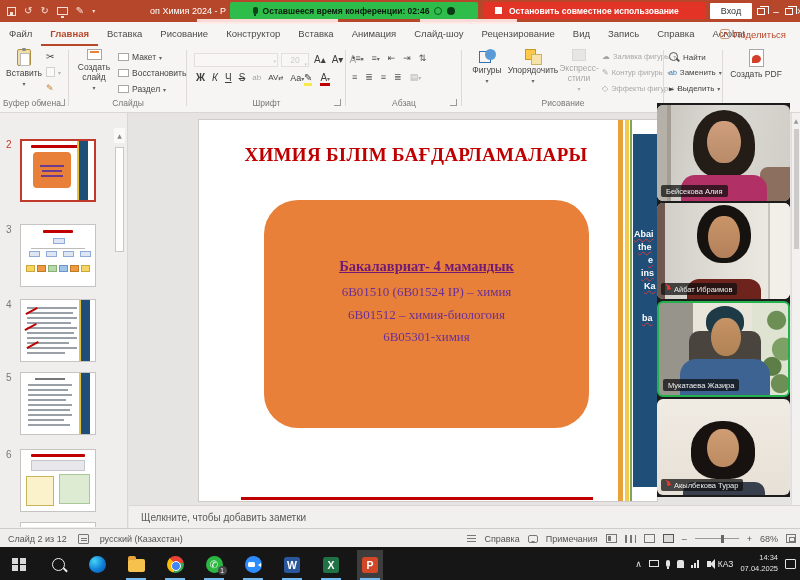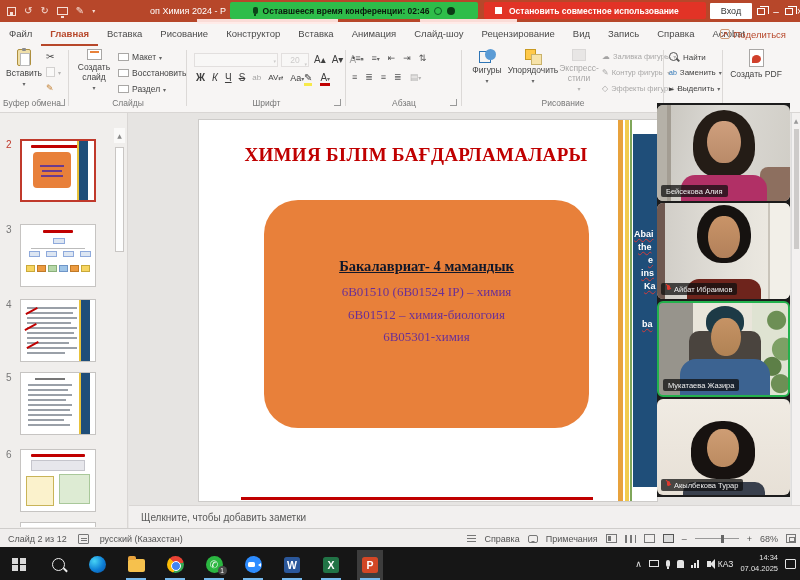--- a/index.html
+++ b/index.html
@@ -91,21 +91,21 @@
   .redmark { position:absolute; width:13px; height:1.5px; background:#C00000; transform:rotate(-28deg); }
 
   .editor-scroll { position:absolute; left:791px; top:0; width:9px; height:392px; background:#F3F1F0; border-left:1px solid #DDD; }
   .editor-scroll .up { position:absolute; left:0; top:2px; width:8px; height:12px; color:#999; font-size:6px; text-align:center; line-height:12px; }
   .editor-scroll .ethumb { position:absolute; left:1.5px; top:16px; width:5px; height:120px; background:#CDCBC9; }
 
   
   .slide { position:absolute; left:198px; top:6px; width:460px; height:383px; background:#fff; border:1px solid #CDCBC9; }
   .slide-title { position:absolute; left:14px; top:24px; width:406px; text-align:center; font-family:"Liberation Serif",serif; font-weight:bold; font-size:19px; letter-spacing:.3px; color:#C00000; }
   .obox { position:absolute; left:65px; top:80px; width:325px; height:228px; background:#E8803A; border-radius:34px; padding-top:58px; text-align:center; }
-  .obox-h { font-family:"Liberation Serif",serif; font-weight:bold; font-size:14.5px; color:#0f172a; text-decoration:underline; margin-bottom:6px; }
+  .obox-h { font-family:"Liberation Serif",serif; font-weight:bold; font-size:14.5px; color:#701a75; text-decoration:underline; margin-bottom:6px; }
   .obox-l { font-family:"Liberation Serif",serif; font-size:13px; color:#6A2F96; line-height:22.5px; }
   .stripe { position:absolute; top:0; bottom:0; }
   .st-or { left:419px; width:5px; background:#E8A23C; }
   .st-ye { left:426px; width:4px; background:#F2CB4E; }
   .st-gr { left:431px; width:2px; background:#7FA65A; }
   .bluepanel { position:absolute; left:434px; top:14px; bottom:14px; width:26px; background:#1F4E79; overflow:hidden; }
   .sline { position:absolute; color:#fff; font-weight:bold; font-size:9px; white-space:nowrap; text-decoration:underline wavy #D23B3B 1px; }
   .redline { position:absolute; left:42px; top:377px; width:352px; height:2.5px; background:#C00000; }
 
   
@@ -498,21 +498,21 @@
       </div>
       <div class="stripe st-or"></div>
       <div class="stripe st-ye"></div>
       <div class="stripe st-gr"></div>
       <div class="bluepanel">
         <span class="sline" style="left:1px;  top:95px;">Abai</span>
         <span class="sline" style="left:5px;  top:108px;">the</span>
         <span class="sline" style="left:15px; top:121px;">e</span>
         <span class="sline" style="left:8px;  top:134px;">ins</span>
         <span class="sline" style="left:11px; top:147px;">Ka</span>
-        <span class="sline" style="left:9px;  top:185px;">ba</span>
+        <span class="sline" style="left:9px;  top:179px;">ba</span>
       </div>
       <div class="redline"></div>
     </div>
 
     <div class="editor-scroll">
       <span class="up ico">▲</span>
       <span class="ethumb"></span>
     </div>
   </div>
 

